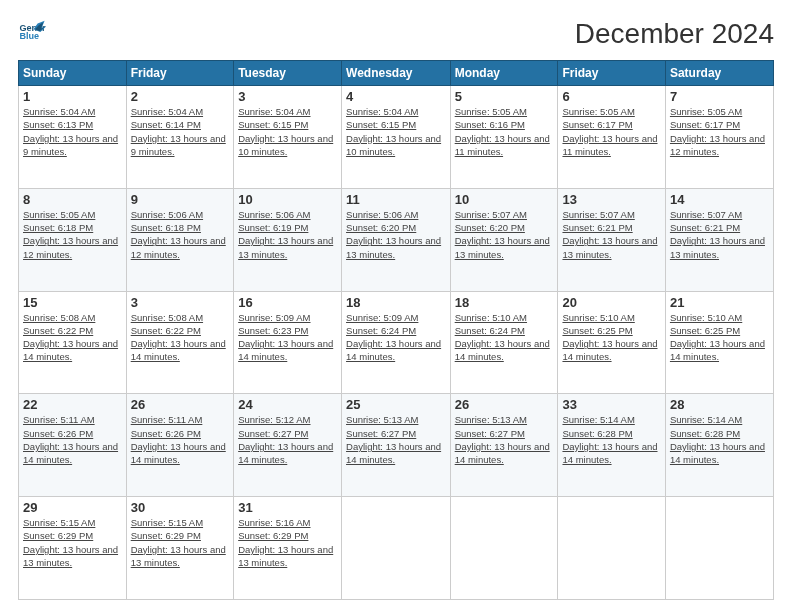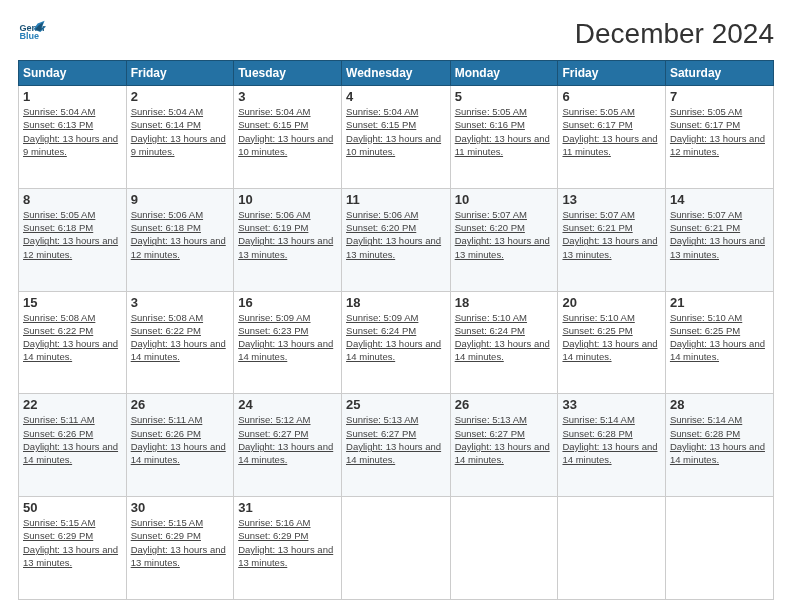--- a/index.html
+++ b/index.html
@@ -234,21 +234,21 @@
         <span class="day-number">33</span>
         <div class="day-info">Sunrise: 5:14 AM<br>Sunset: 6:28 PM<br>Daylight: 13 hours and 14 minutes.</div>
       </td>
           <td>
         <span class="day-number">28</span>
         <div class="day-info">Sunrise: 5:14 AM<br>Sunset: 6:28 PM<br>Daylight: 13 hours and 14 minutes.</div>
       </td>
         </tr>
         <tr>
           <td>
-        <span class="day-number">50</span>
+        <span class="day-number">29</span>
         <div class="day-info">Sunrise: 5:15 AM<br>Sunset: 6:29 PM<br>Daylight: 13 hours and 13 minutes.</div>
       </td>
           <td>
         <span class="day-number">30</span>
         <div class="day-info">Sunrise: 5:15 AM<br>Sunset: 6:29 PM<br>Daylight: 13 hours and 13 minutes.</div>
       </td>
           <td>
         <span class="day-number">31</span>
         <div class="day-info">Sunrise: 5:16 AM<br>Sunset: 6:29 PM<br>Daylight: 13 hours and 13 minutes.</div>
       </td>

